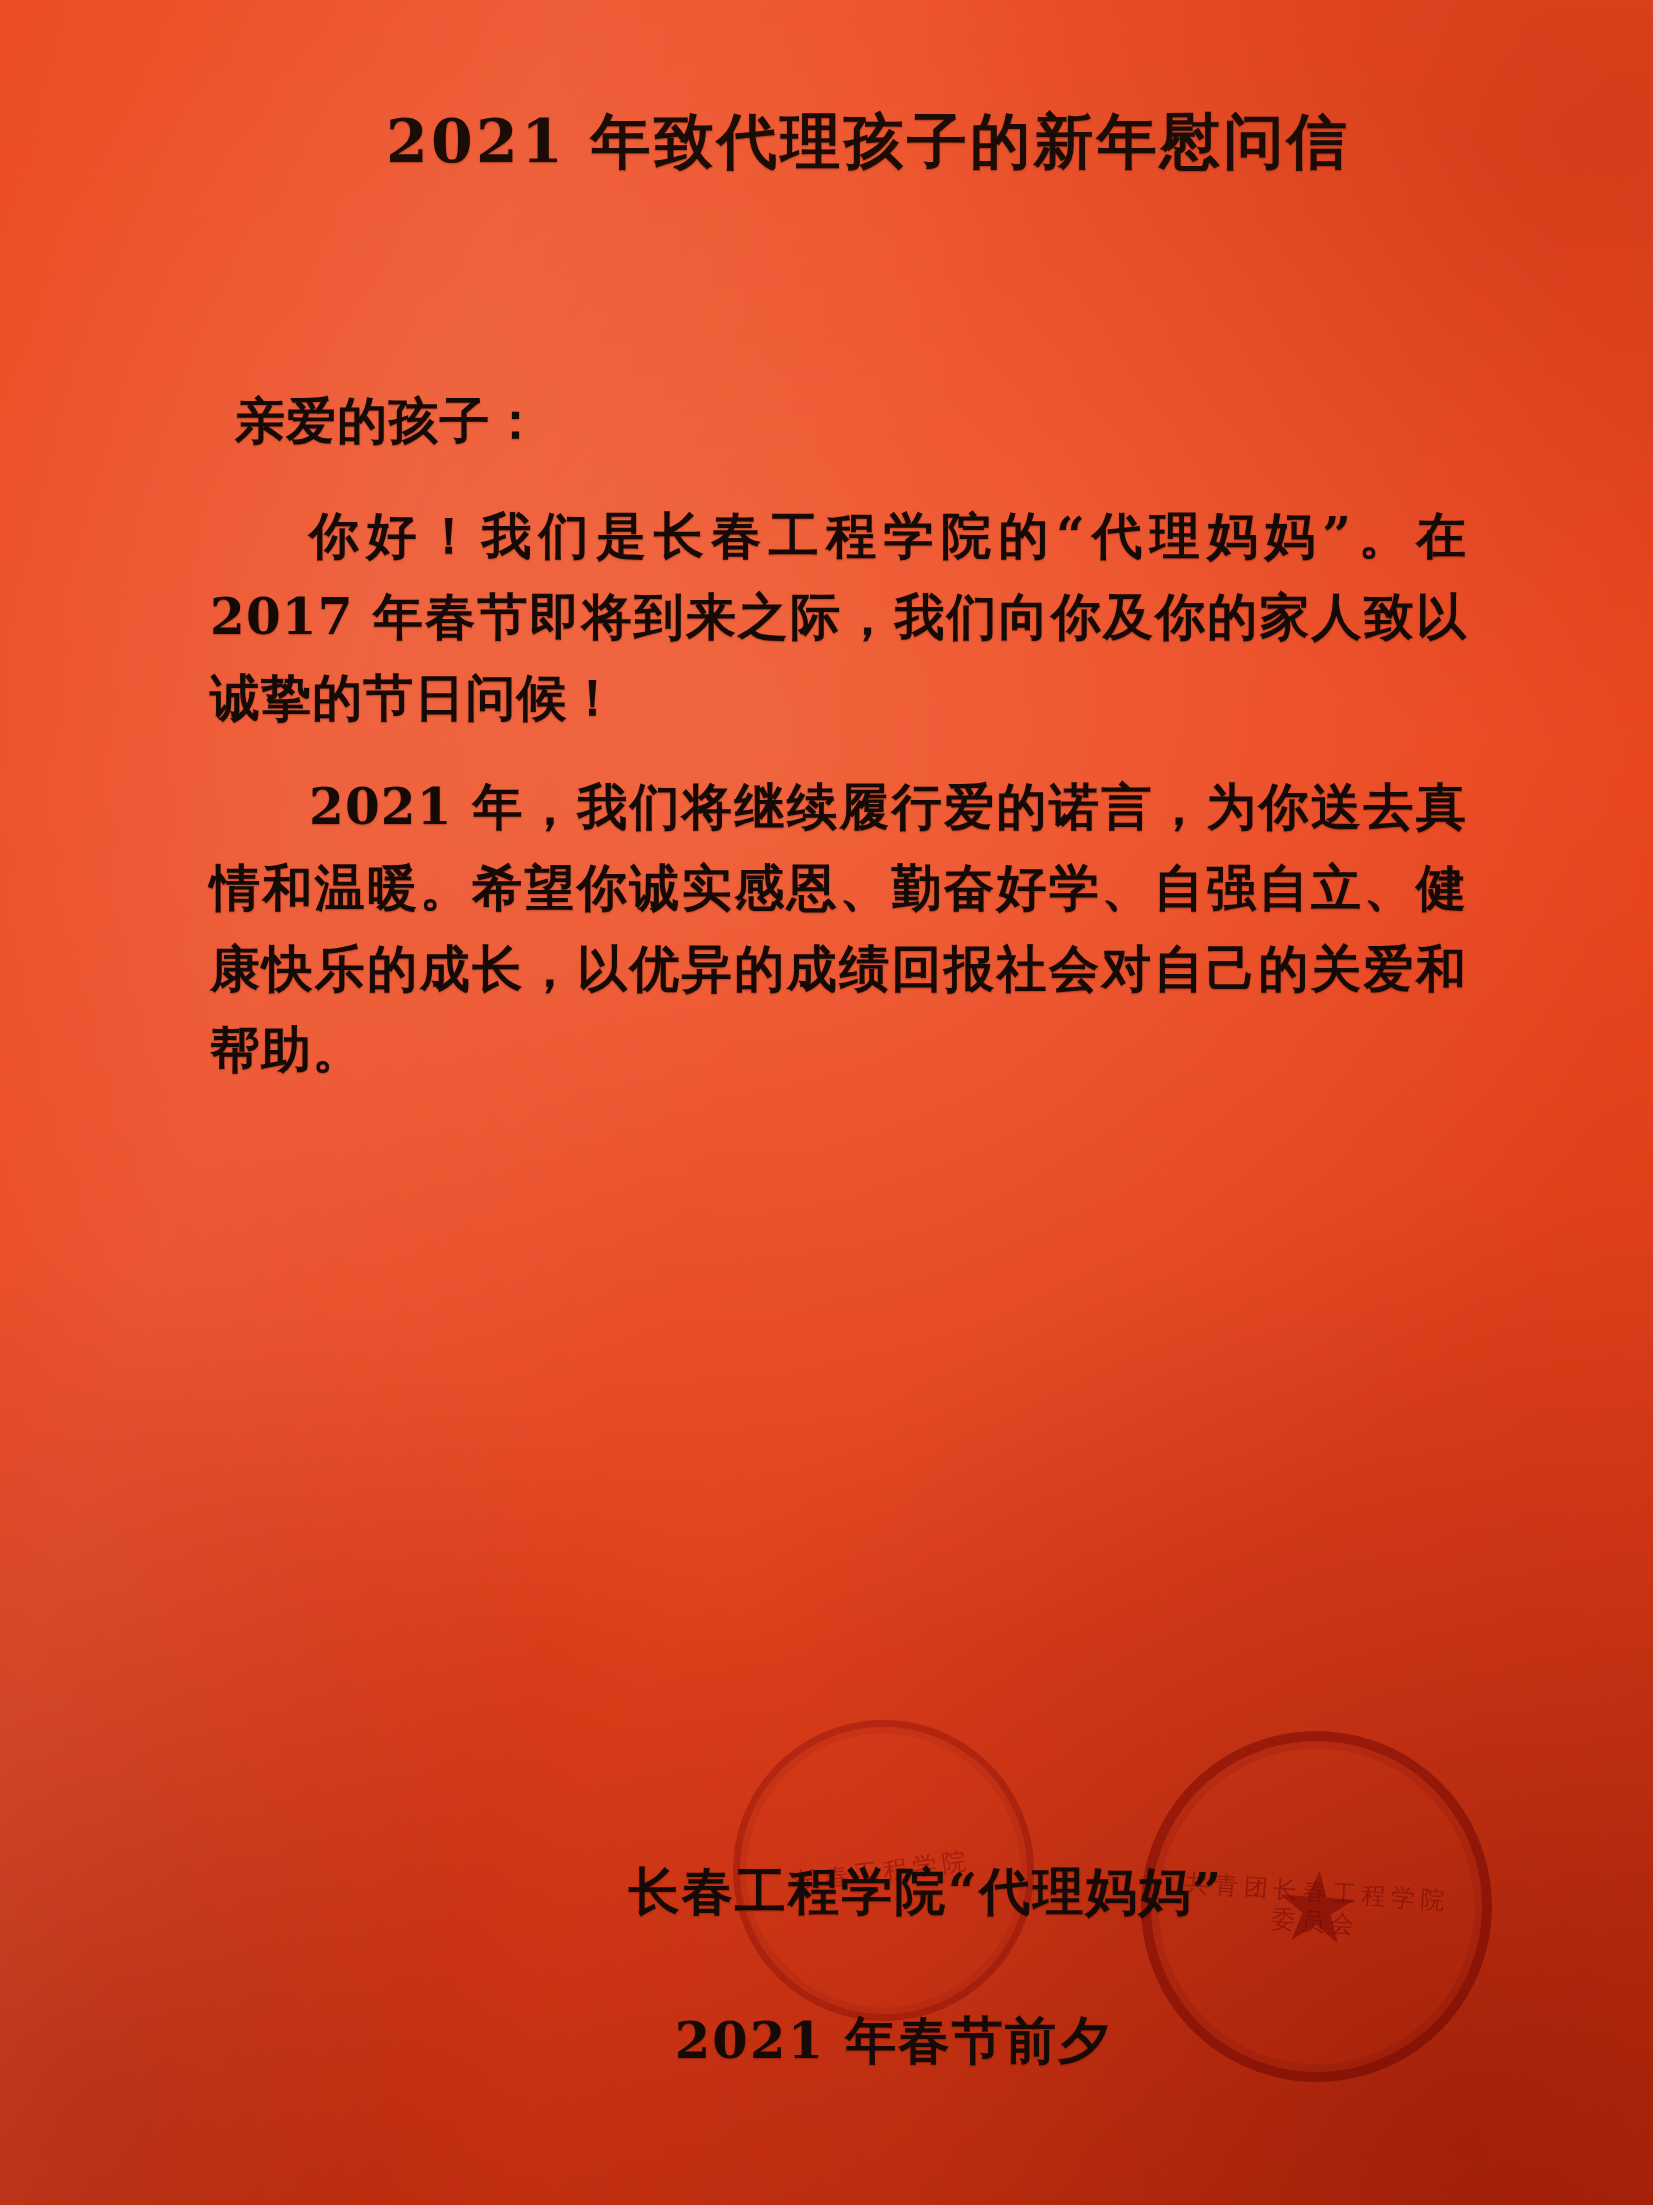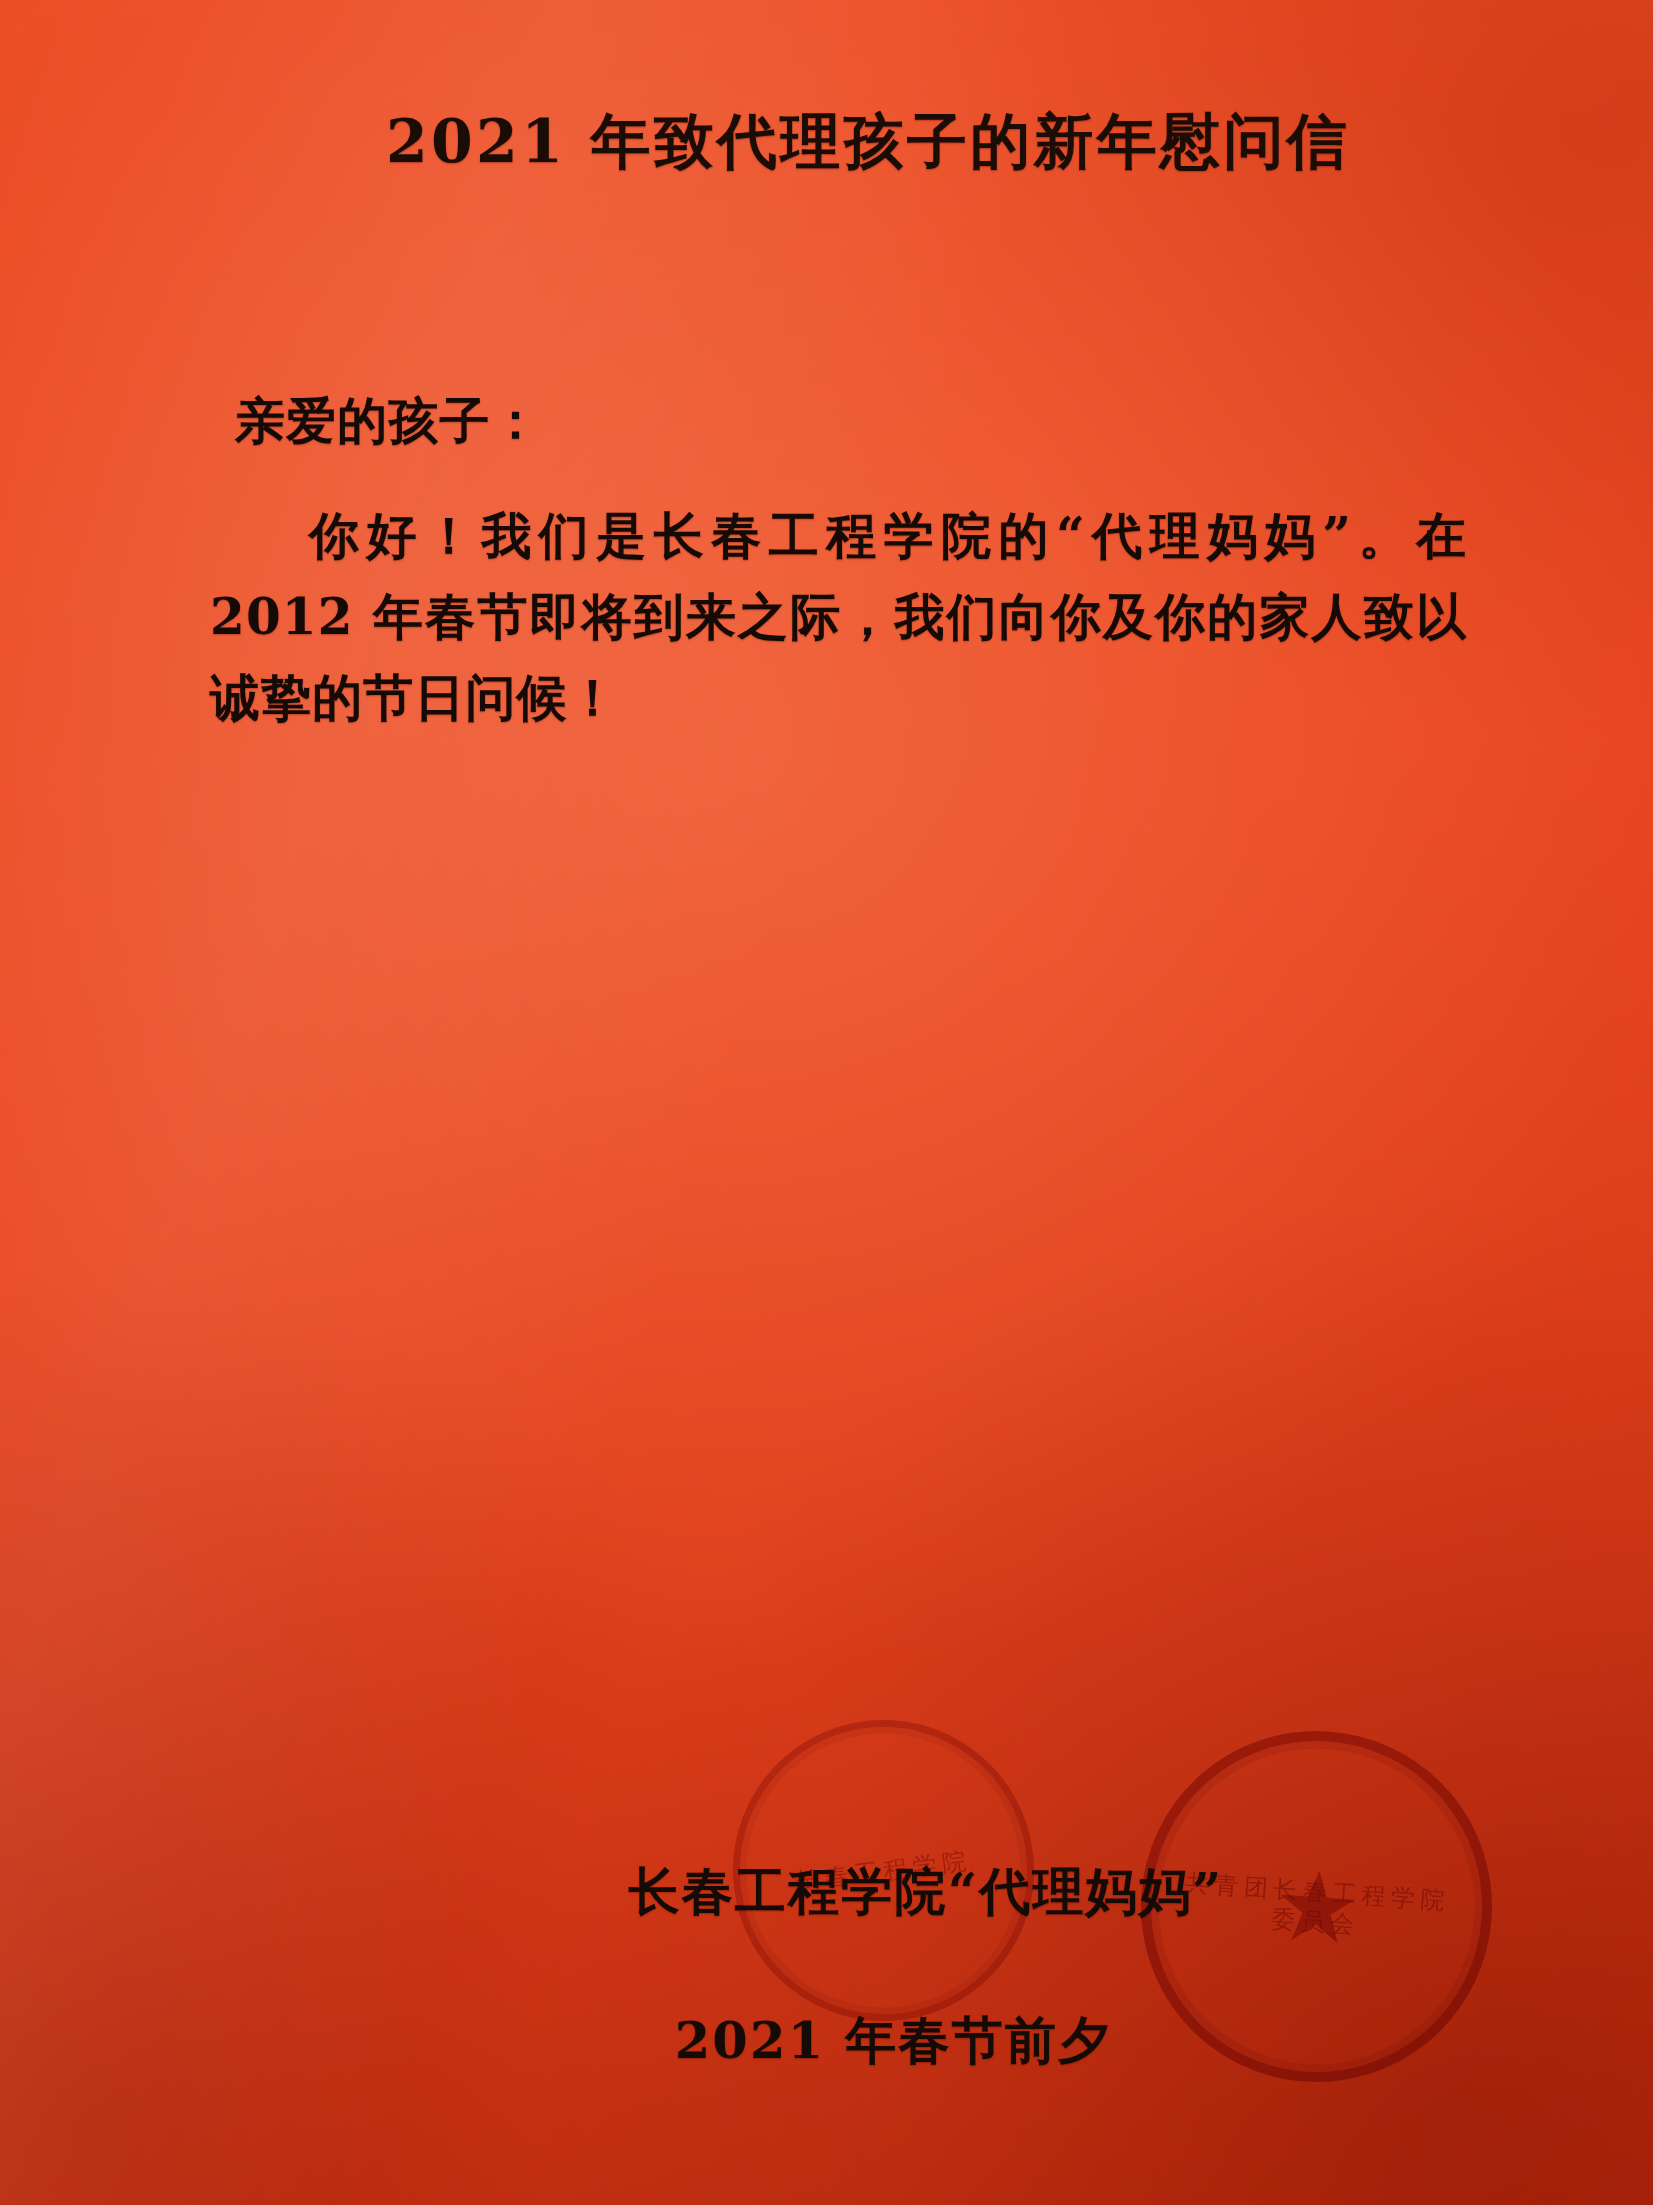--- a/index.html
+++ b/index.html
@@ -165,21 +165,22 @@
 
 <div class="sheet">
 
   <div class="grain"></div>
   <div class="sheen"></div>
 
   <div class="title">2021 年致代理孩子的新年慰问信</div>
 
   <div class="body-block">
     <p class="salutation">亲爱的孩子：</p>
-    <p class="para">你好！我们是长春工程学院的“代理妈妈”。在 2012 年春节即将到来之际，我们向你及你的家人致以诚挚的节日问候！</p>
+    <p class="para">你好！我们是长春工程学院的“代理妈妈”。在 2017 年春节即将到来之际，我们向你及你的家人致以诚挚的节日问候！</p>
+    <p class="para">2021 年，我们将继续履行爱的诺言，为你送去真情和温暖。希望你诚实感恩、勤奋好学、自强自立、健康快乐的成长，以优异的成绩回报社会对自己的关爱和帮助。</p>
   </div>
 
   <div class="seal seal-left">
     <div class="seal-text">长春工程学院</div>
   </div>
 
   <div class="seal seal-right">
     <div class="seal-text">共青团长春工程学院委员会</div>
     <svg class="seal-star" viewBox="0 0 100 100">
       <polygon points="50,6 61,38 95,38 67,58 78,92 50,71 22,92 33,58 5,38 39,38" fill="rgba(150,10,5,0.55)"></polygon>

